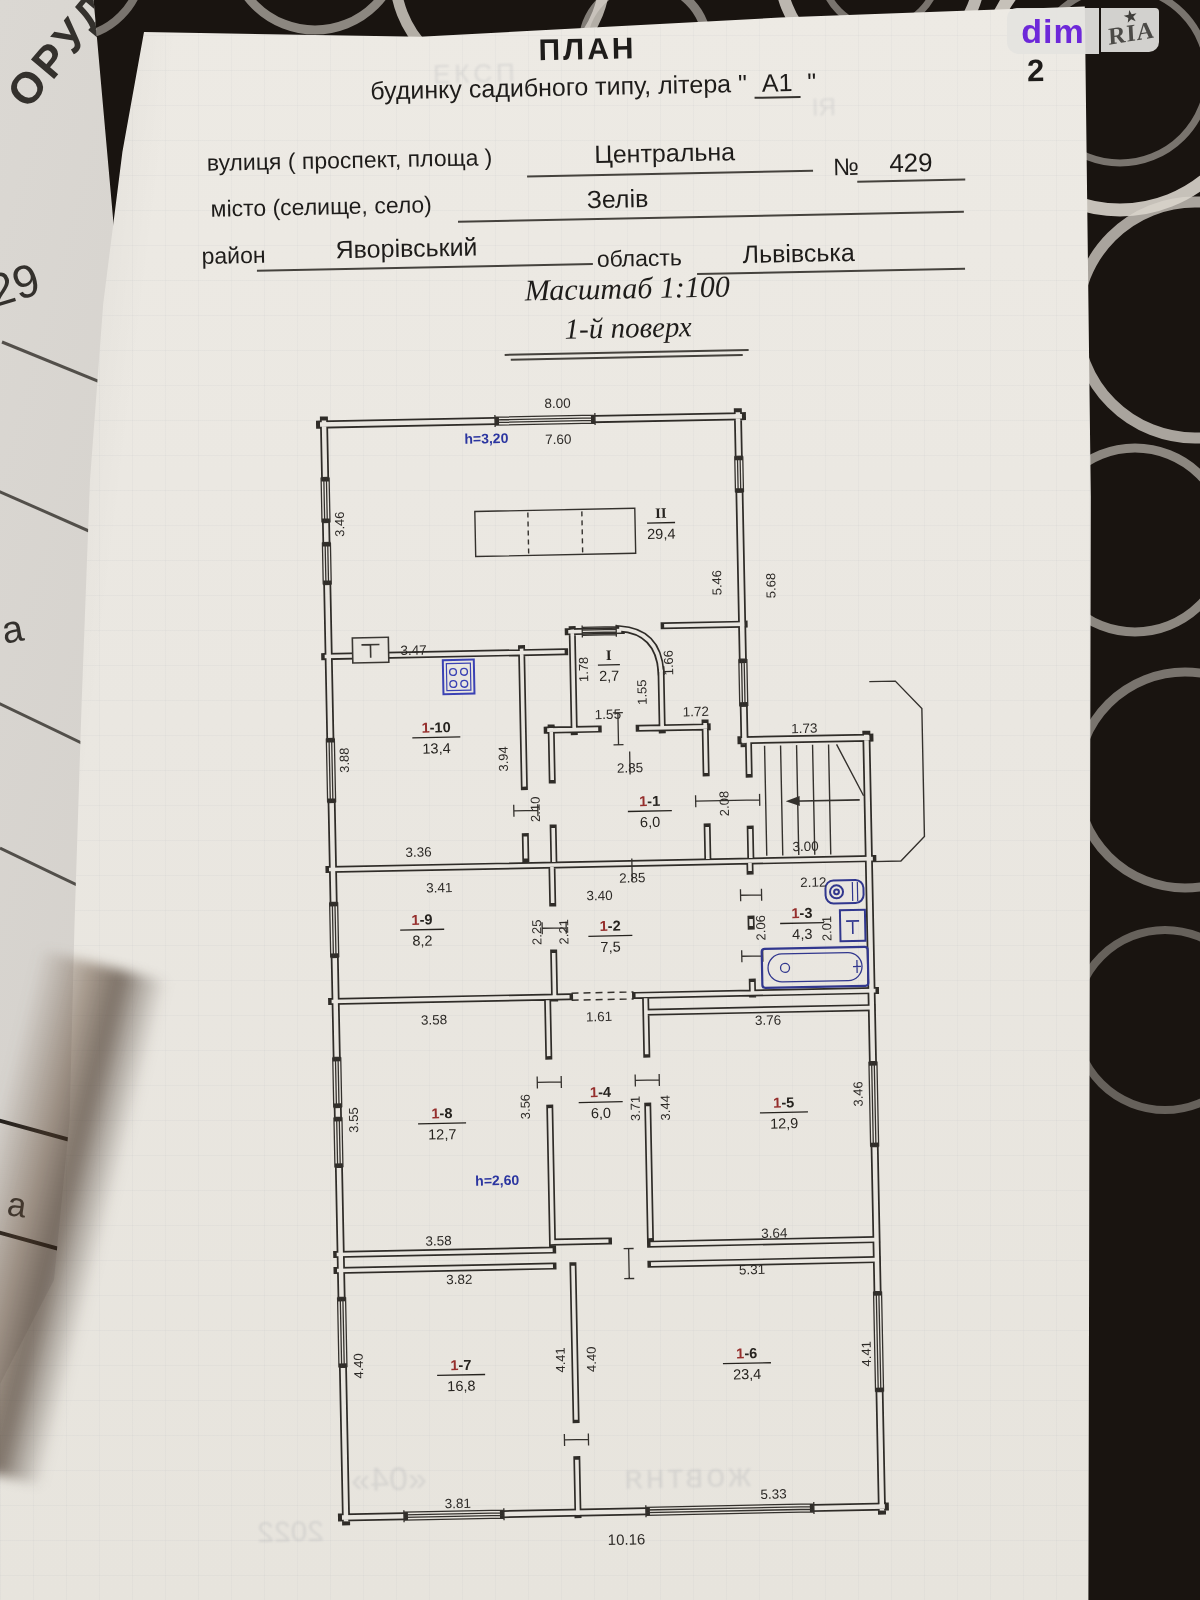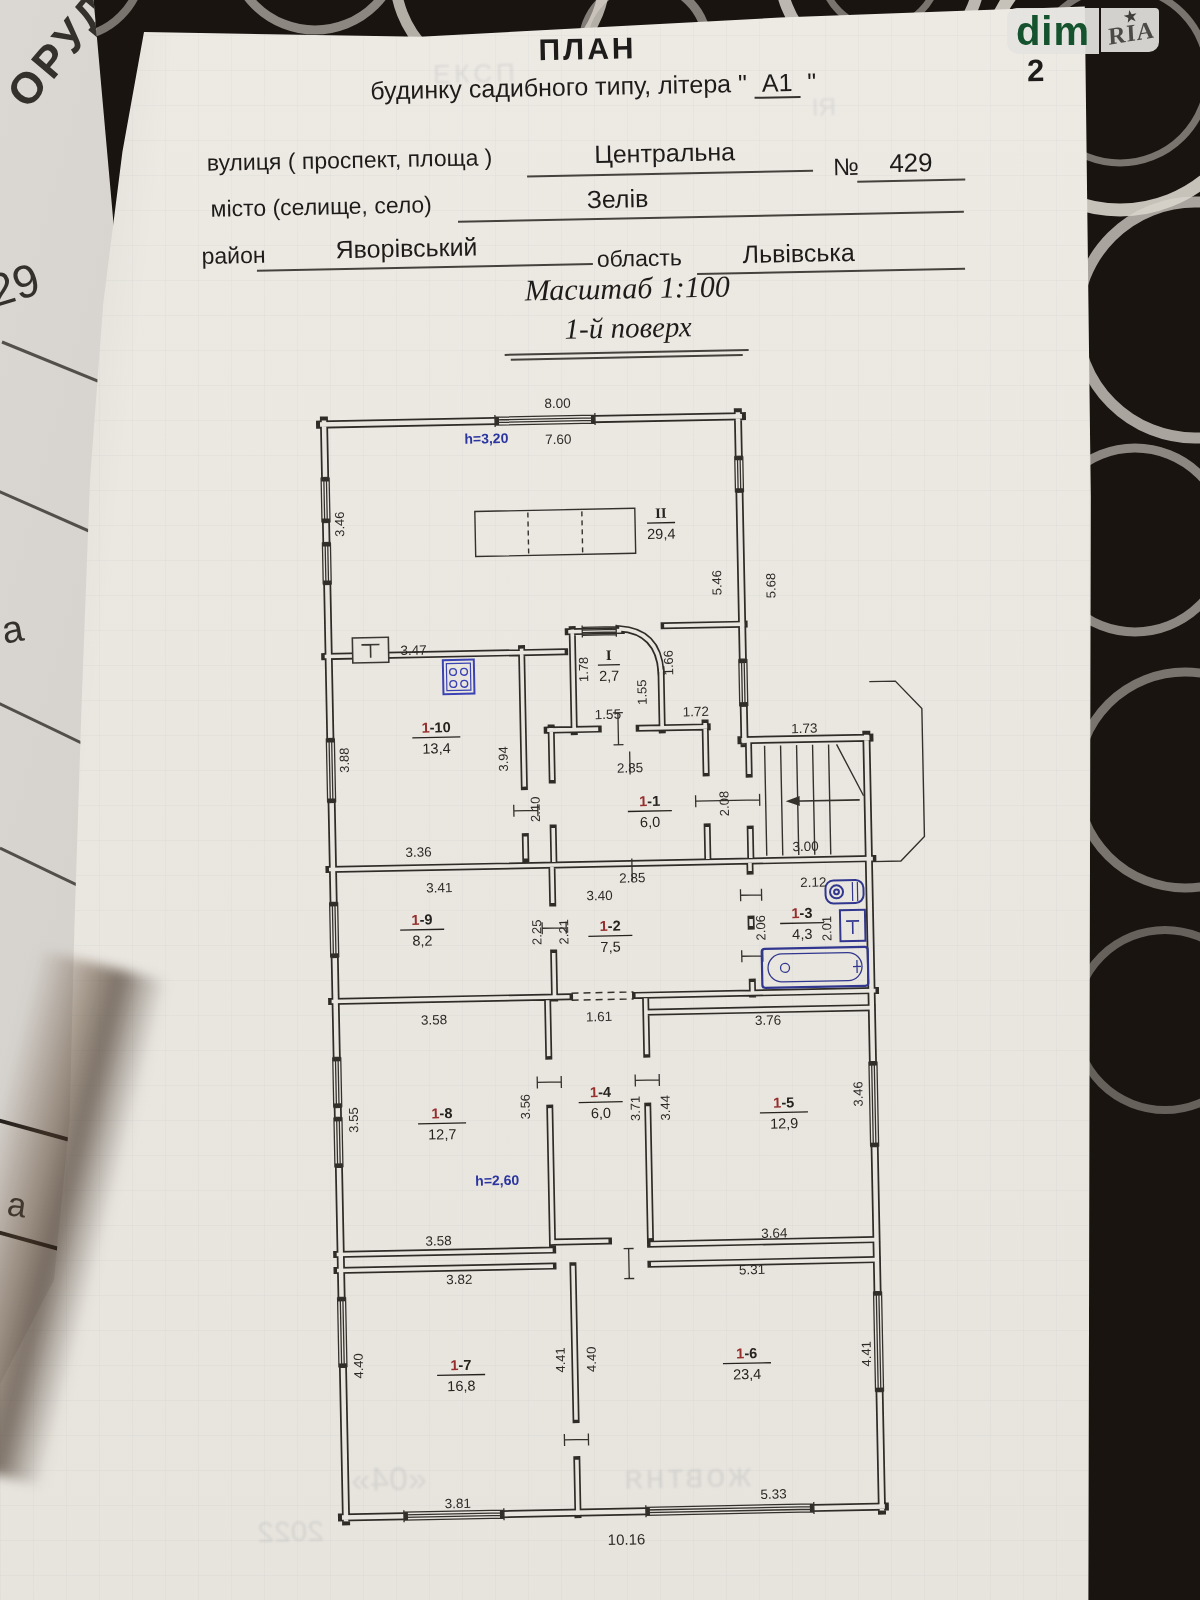--- a/index.html
+++ b/index.html
@@ -25,21 +25,21 @@
       repeating-linear-gradient(to right,rgba(130,138,155,.05) 0 1px,rgba(0,0,0,0) 1px 33px),
       linear-gradient(180deg,#edeae4 0%,#eae7e1 45%,#e7e4dd 100%);}
   #sheet-content{position:absolute;left:0;top:0;width:100%;height:100%;z-index:4;transform:rotate(-1.15deg);transform-origin:600px 420px;}
   .h-abs{position:absolute;color:#1e1c1a;}
   .form-line{position:absolute;border-bottom:2px solid #45423d;}
   .serif-i{font-family:"Liberation Serif","DejaVu Serif",serif;font-style:italic;}
   .ghost{position:absolute;color:#7d828e;opacity:.16;filter:blur(1px);}
   .ghost-flip{transform:scaleX(-1);}
   #watermark{position:absolute;left:1007px;top:8px;z-index:6;display:flex;}
   #wm-dim{width:92px;height:46px;background:rgba(228,227,224,.93);border-radius:10px 0 0 12px;display:flex;align-items:center;justify-content:center;}
-  #wm-dim span{font-size:40px;font-weight:bold;color:#14532d;letter-spacing:1px;}
+  #wm-dim span{font-size:34px;font-weight:bold;color:#6d28d9;letter-spacing:1px;}
   #wm-ria{width:58px;height:44px;margin-left:2px;background:rgba(225,224,221,.93);border-radius:0 4px 10px 0;position:relative;}
   #wm-ria .ria{position:absolute;left:7px;top:12px;font-size:24px;font-weight:bold;font-family:"Liberation Serif",serif;color:#4b4a47;transform:rotate(-9deg) skewX(-6deg);letter-spacing:1px;}
   #wm-ria .star{position:absolute;left:22px;top:-2px;font-size:17px;color:#3f3e3b;transform:rotate(-12deg);}
   .dim{font-size:13px;fill:#2d2a27;}
   .dimb{font-size:13.5px;fill:#2d2a27;}
   .rid{font-size:14.5px;font-weight:bold;fill:#26231f;}
   .red{fill:#952e2c;}
   .area{font-size:14.5px;fill:#26231f;}
   .blue{font-size:14px;font-weight:bold;fill:#2b35a0;}
   .rome{font-family:"Liberation Serif","DejaVu Serif",serif;font-weight:bold;}

